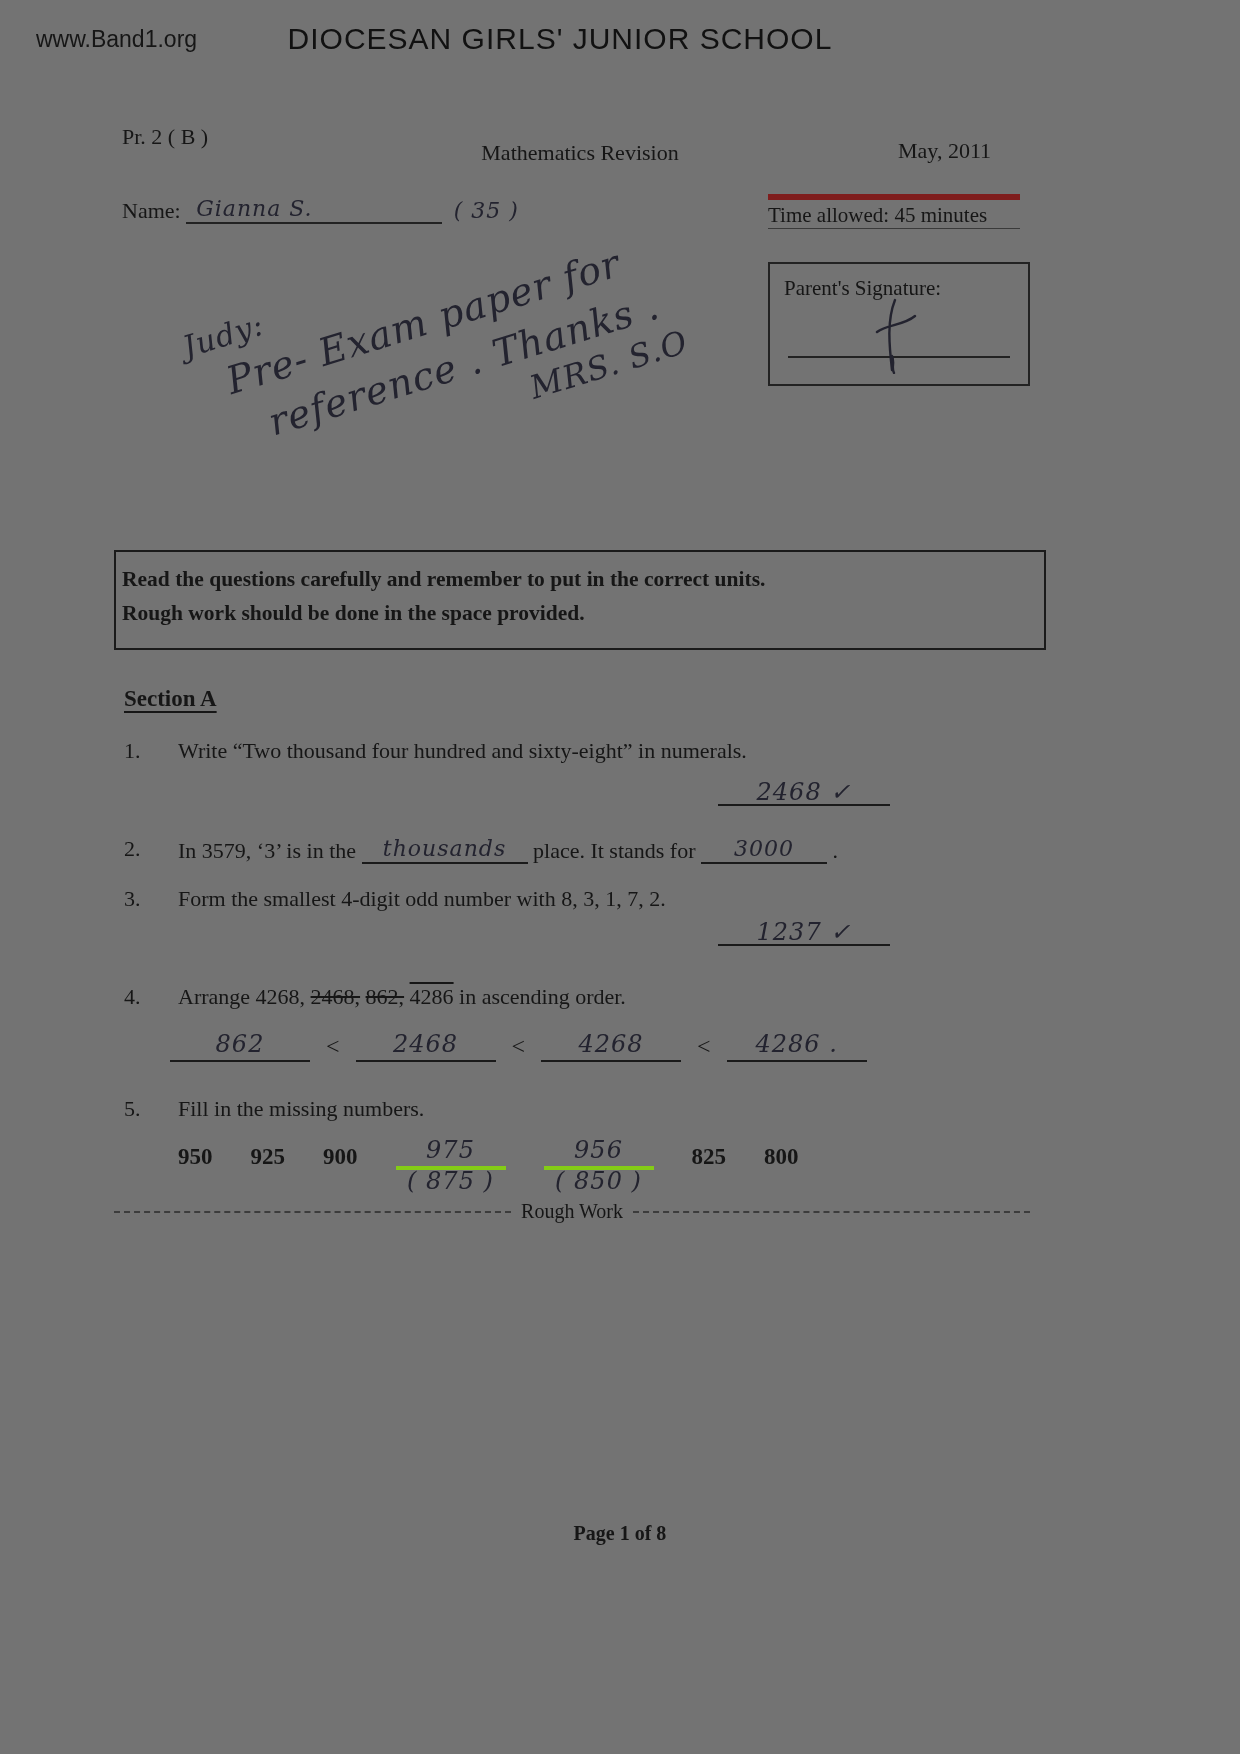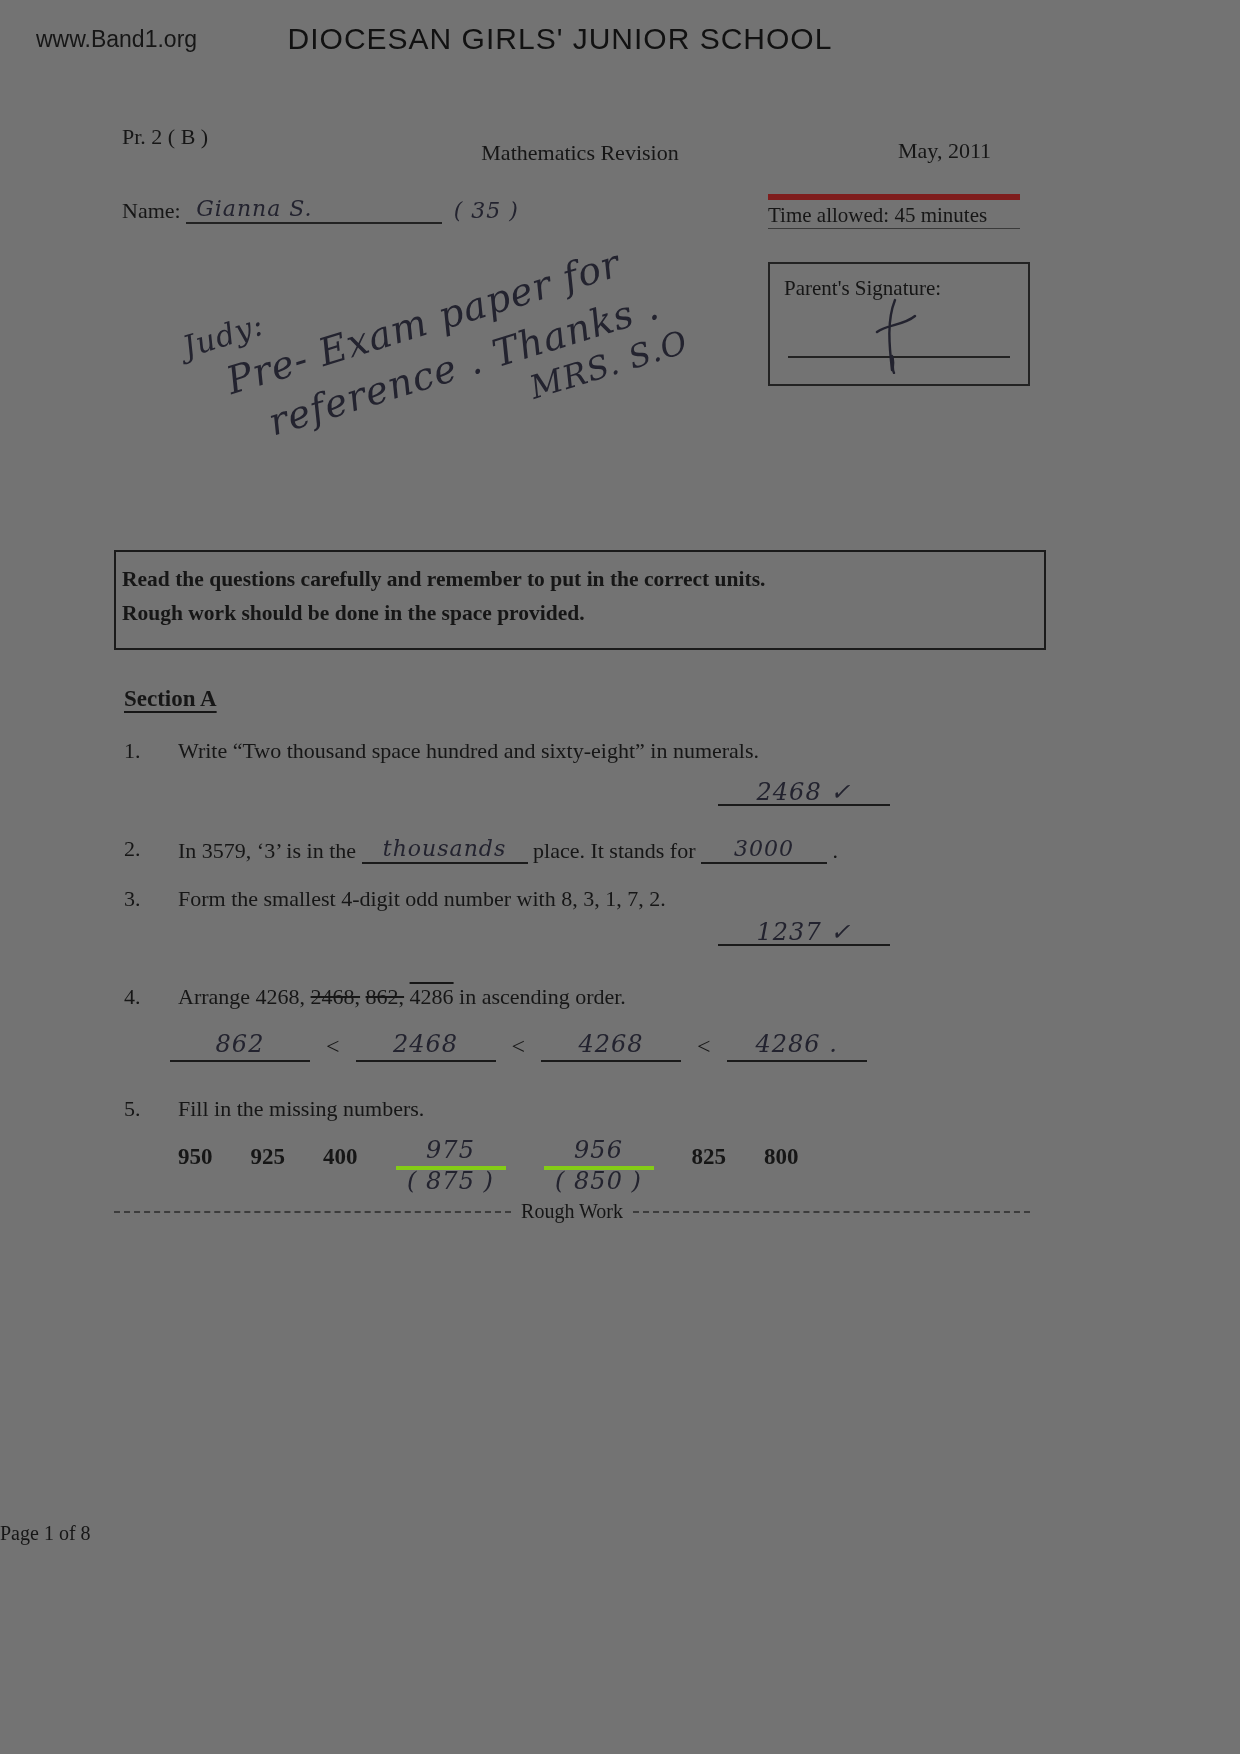--- a/index.html
+++ b/index.html
@@ -118,21 +118,21 @@
     font-size:22px; font-weight:normal;
   }
 
   .rough-divider {
     top:1200px; left:114px; width:916px;
     display:flex; align-items:center; font-size:20px;
   }
   .dash-line { flex:1; border-top:2px dashed #3c3c3c; }
   .rough-label { padding:0 10px; }
 
-  .footer-page { top:1522px; left:0; width:1240px; text-align:left; font-size:20px; }
+  .footer-page { top:1522px; left:0; width:1240px; text-align:center; font-size:20px;font-weight:bold; }
 </style>
 </head>
 <body>
 
 <div class="page">
 
   <div class="abs site sans">www.Band1.org</div>
   <div class="abs school-title sans">DIOCESAN GIRLS' JUNIOR SCHOOL</div>
 
   <div class="abs meta-class">Pr. 2 ( B )</div>
@@ -167,21 +167,21 @@
   </div>
 
   <div class="abs instr-box">
     <div>Read the questions carefully and remember to put in the correct units.</div>
     <div>Rough work should be done in the space provided.</div>
   </div>
 
   <div class="abs section-title">Section A</div>
 
   <div class="abs q q1">
-    <span class="q-no">1.</span><span>Write “Two thousand space hundred and sixty-eight” in numerals.</span>
+    <span class="q-no">1.</span><span>Write “Two thousand four hundred and sixty-eight” in numerals.</span>
   </div>
   <div class="abs ans-line ans1">
     <span class="hand ans-hand">2468 ✓</span>
   </div>
 
   <div class="abs q q2">
     <span class="q-no">2.</span><span>In 3579, ‘3’ is in the</span>
     <span class="inline-blank blank-th"><span class="hand">thousands</span></span>
     <span>place. It stands for</span>
     <span class="inline-blank blank-3000"><span class="hand">3000</span></span>
@@ -220,21 +220,21 @@
         <span class="hand">4286 .</span>
       </span>
   </div>
 
   <div class="abs q q5">
     <span class="q-no">5.</span><span>Fill in the missing numbers.</span>
   </div>
   <div class="abs q5-row">
     <span>950</span>
     <span>925</span>
-    <span>400</span>
+    <span>900</span>
     <span class="q5-blank">
       <span class="hand">975</span>
       <span class="q5-below hand">( 875 )</span>
     </span>
     <span class="q5-blank">
       <span class="hand">956</span>
       <span class="q5-below hand">( 850 )</span>
     </span>
     <span>825</span>
     <span>800</span>

